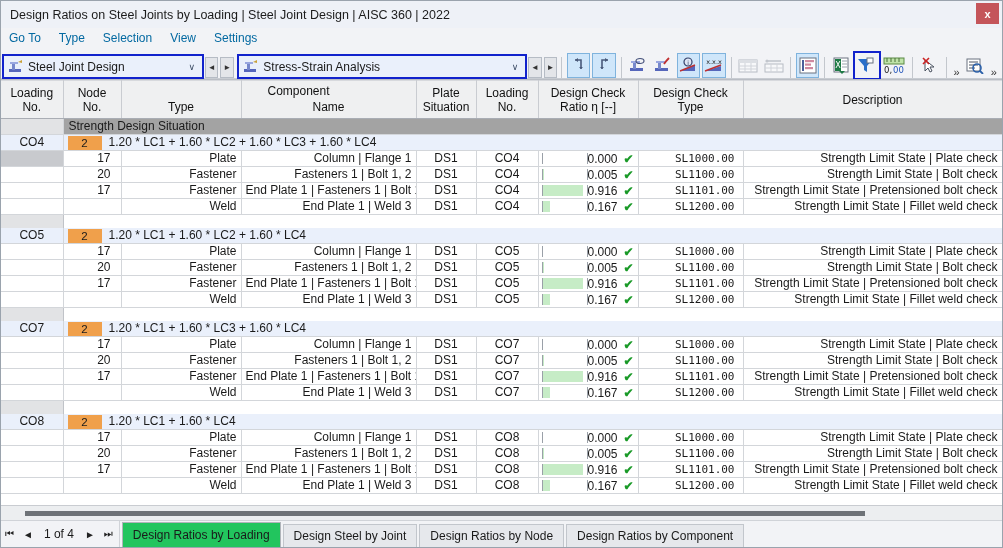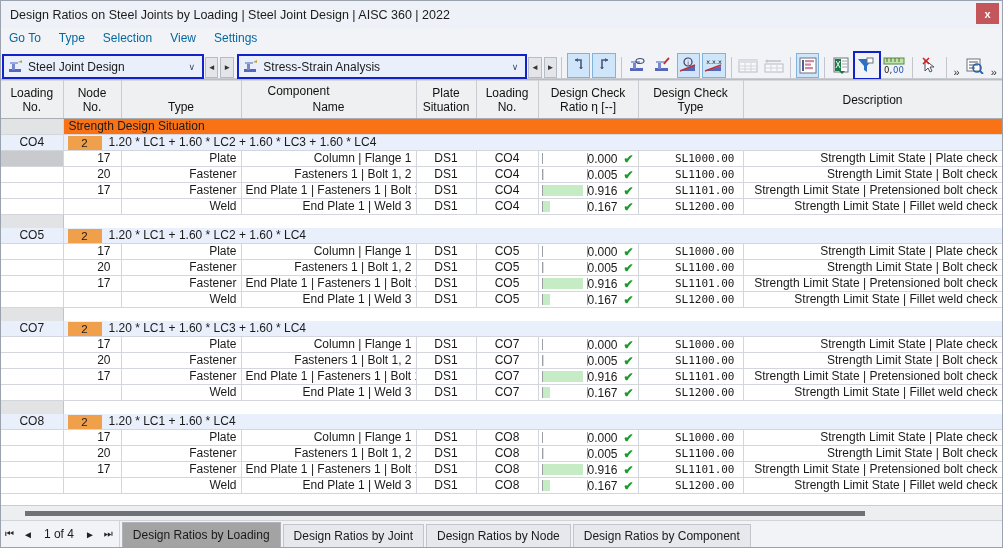--- a/index.html
+++ b/index.html
@@ -173,21 +173,21 @@
   td.c { text-align: center; }
   td.r { text-align: right; }
   td.l { text-align: right; }
   td.lcol {
     background: #e2e3e5;
     border-right: 1px solid #c0c3c8;
     text-align: center;
   }
   td.lcol.sel { background: #c8cace; }
   tr.grouphdr td {
-    background: #f97316;
+    background: #a3a3a3;
     border-bottom: 1px solid #d3d6da;
     font-size: 12px;
     padding-left: 5px;
   }
   tr.comborow td {
     background: #eaf0fb;
     border-bottom: 1px solid #d3d6da;
   }
   .cobadge {
     display: inline-block;
@@ -277,21 +277,21 @@
     padding: 0 10px;
     background: #e6e8ec;
     border: 1px solid #c2c6cc;
     border-bottom: none;
     display: flex; align-items: center;
     font-size: 12px;
     cursor: pointer;
     white-space: nowrap;
   }
   .tab.sel {
-    background: #a3a3a3;
+    background: #22c55e;
     height: 25px;
     border-color: #b0b4ba;
     font-weight: normal;
   }
   svg { display: block; }
 </style>
 </head>
 <body>
 
 <div id="app">
@@ -861,18 +861,18 @@
   <div class="statusbar">
     <div class="pager">
       <span class="pbtn">⏮</span>
       <span class="pbtn">◄</span>
       <span class="ptxt">1 of 4</span>
       <span class="pbtn">►</span>
       <span class="pbtn">⏭</span>
     </div>
     <div class="tabs">
       <div class="tab sel">Design Ratios by Loading</div>
-      <div class="tab">Design Ratios by Joint</div>
+      <div class="tab">Design Steel by Joint</div>
       <div class="tab">Design Ratios by Node</div>
       <div class="tab">Design Ratios by Component</div>
     </div>
   </div>
 </div>
 
 </body></html>

